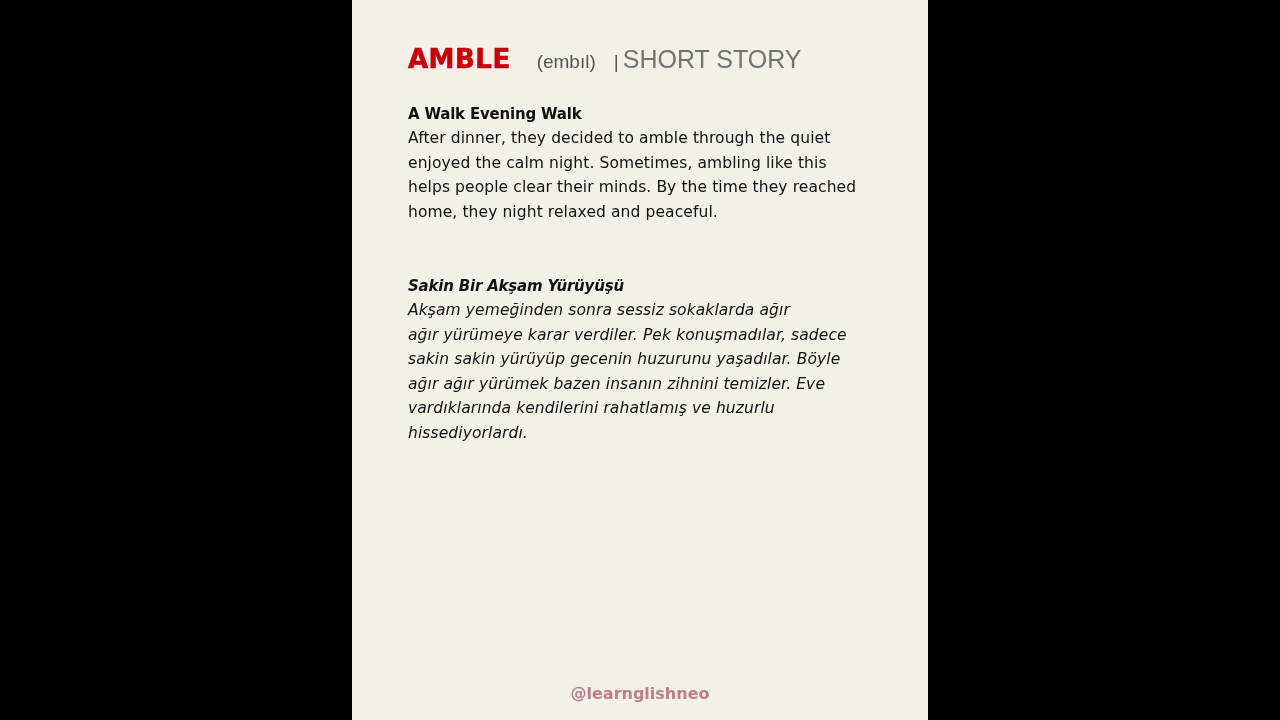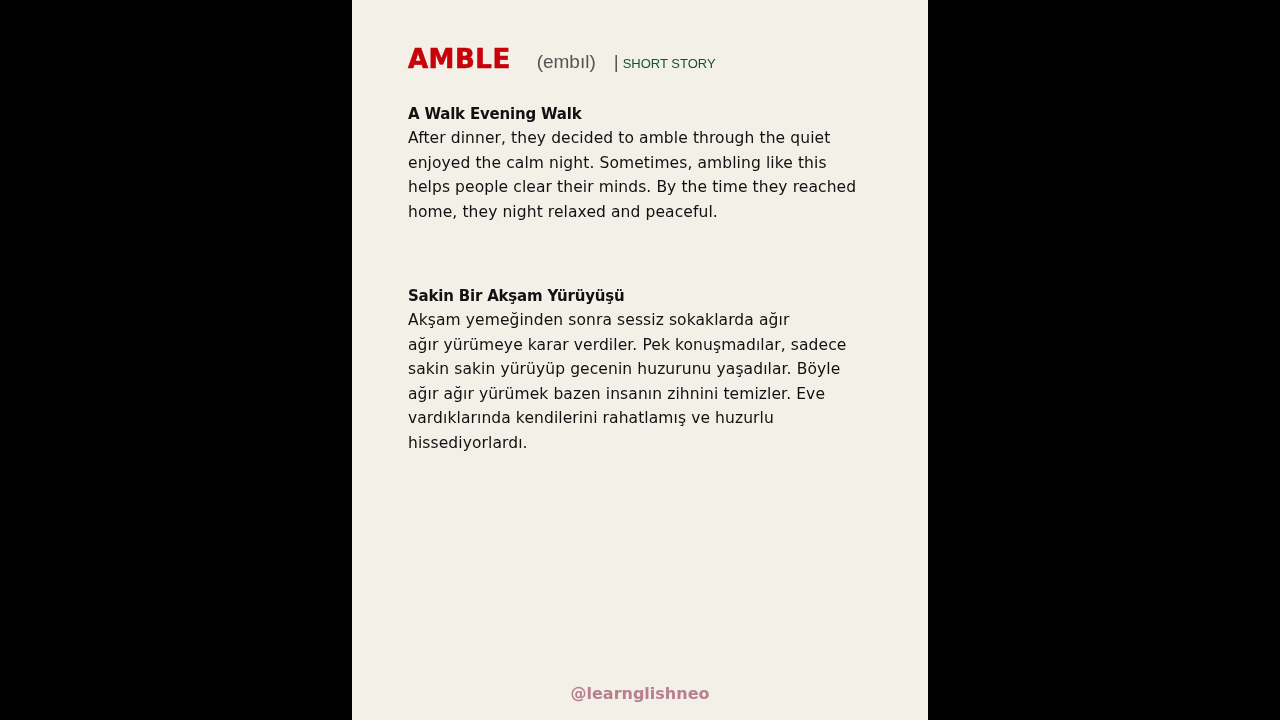--- a/index.html
+++ b/index.html
@@ -43,22 +43,22 @@
       margin-left: 26px;
     }
     .sep {
       font-family: "Liberation Sans", sans-serif;
       font-size: 19px;
       color: #555555;
       margin-left: 18px;
     }
     .label {
       font-family: "Liberation Sans", sans-serif;
-      font-size: 13px;
-      color: #14532d;
+      font-size: 25px;
+      color: #737373;
       margin-left: 4px;
     }
     .section {
       position: absolute;
       left: 56px;
       width: 480px;
       font-family: "DejaVu Sans", sans-serif;
       color: #111111;
     }
     .section h2 {
@@ -69,21 +69,21 @@
       letter-spacing: -0.2px;
     }
     .section p {
       margin: 0;
       font-size: 15.5px;
       line-height: 24.6px;
       letter-spacing: 0.1px;
     }
     .line { display: block; white-space: nowrap; }
     .en { top: 102px; }
-    .tr { top: 284px; }
+    .tr { top: 274px; font-style: italic; }
     .handle {
       position: absolute;
       left: 0;
       width: 576px;
       top: 684px;
       text-align: center;
       font-family: "DejaVu Sans", sans-serif;
       font-weight: bold;
       font-size: 16px;
       color: #b87f8e;

